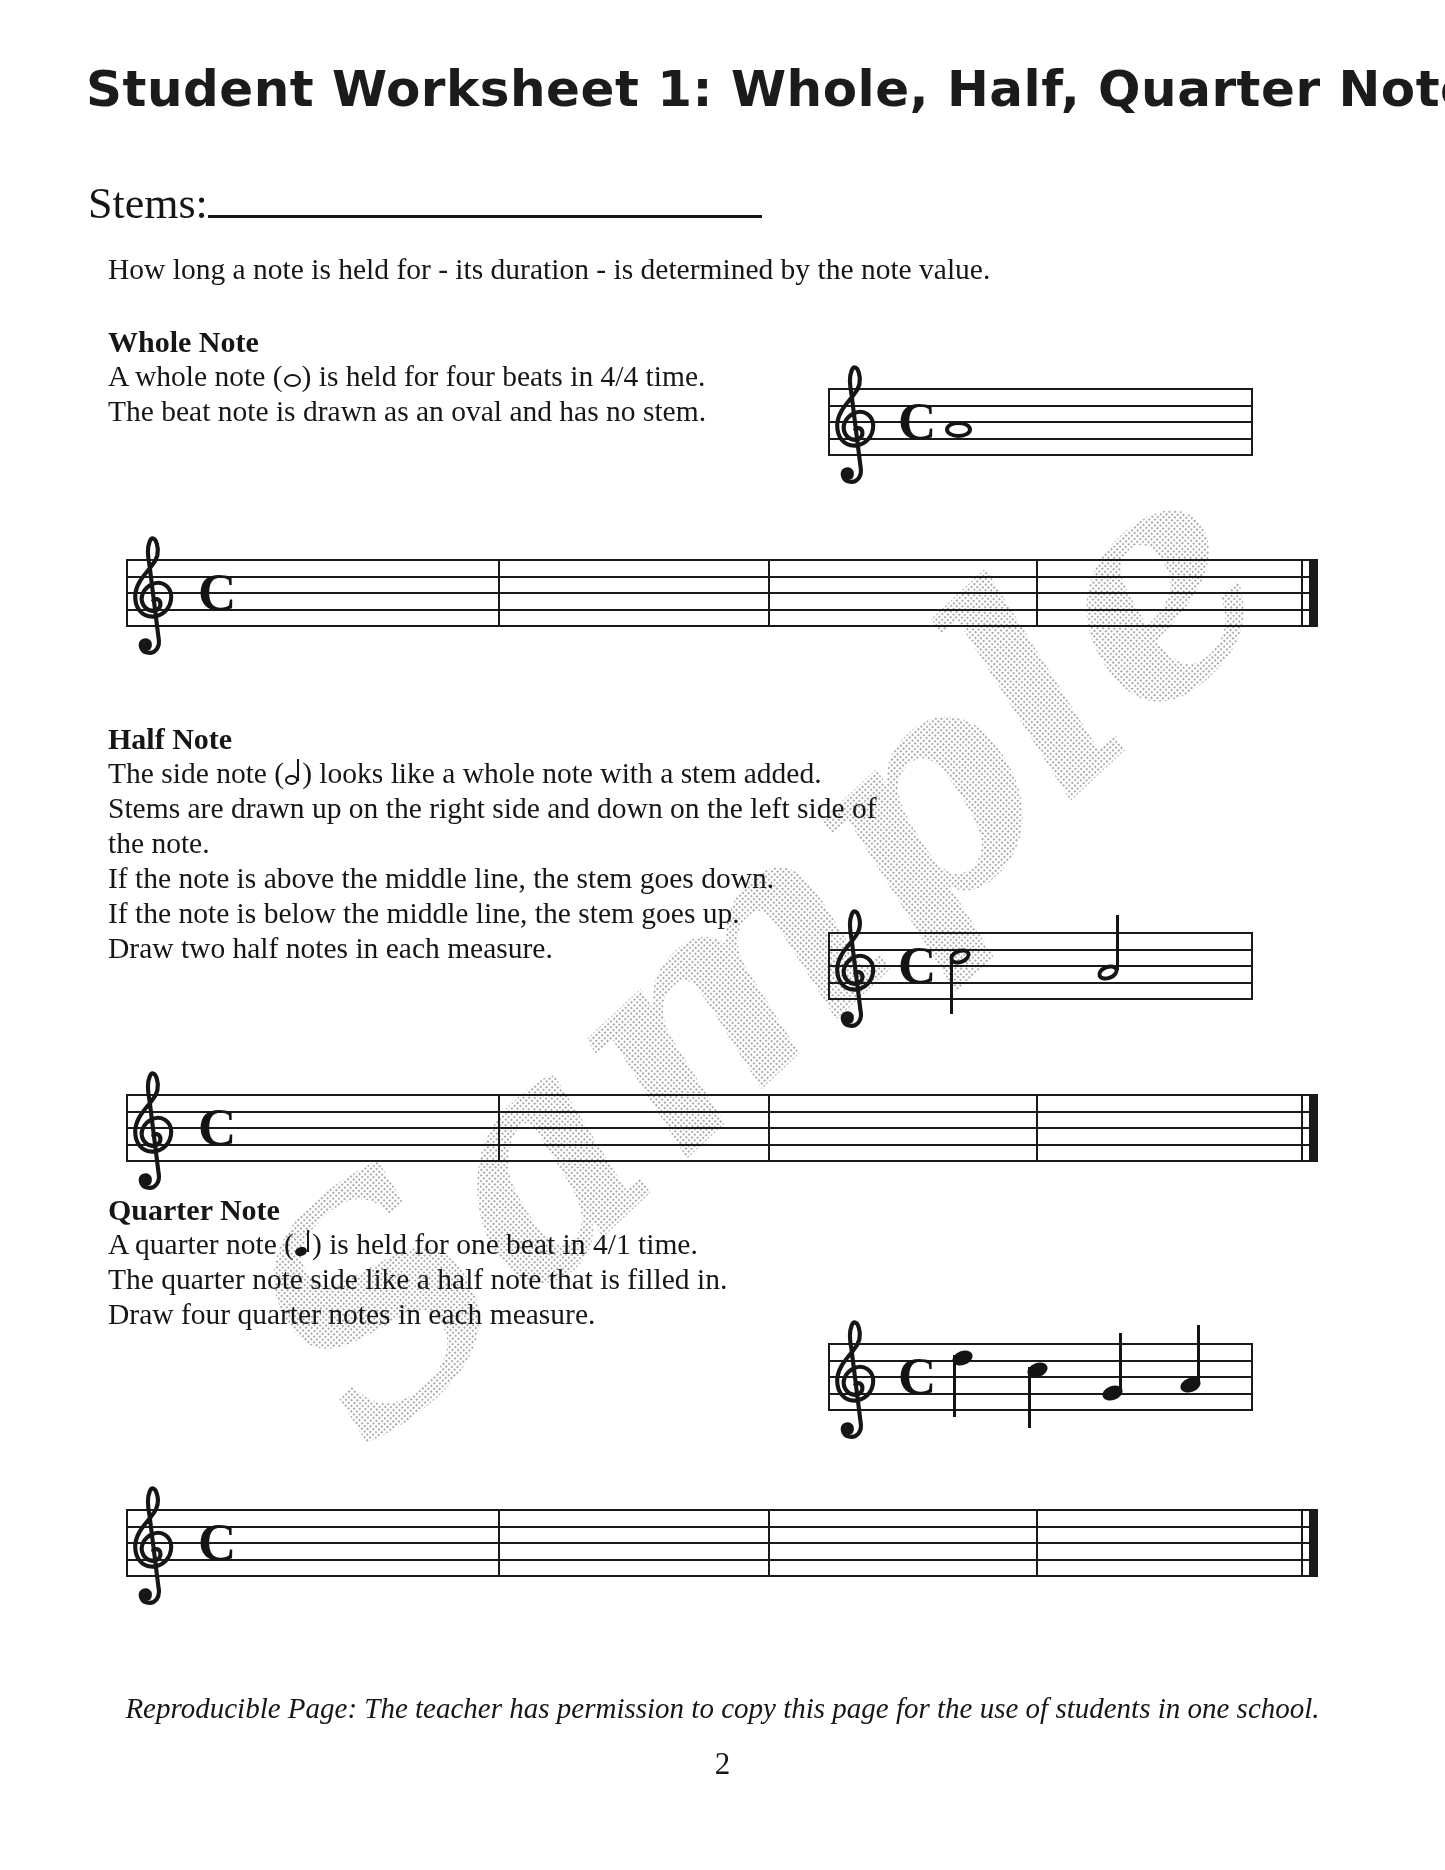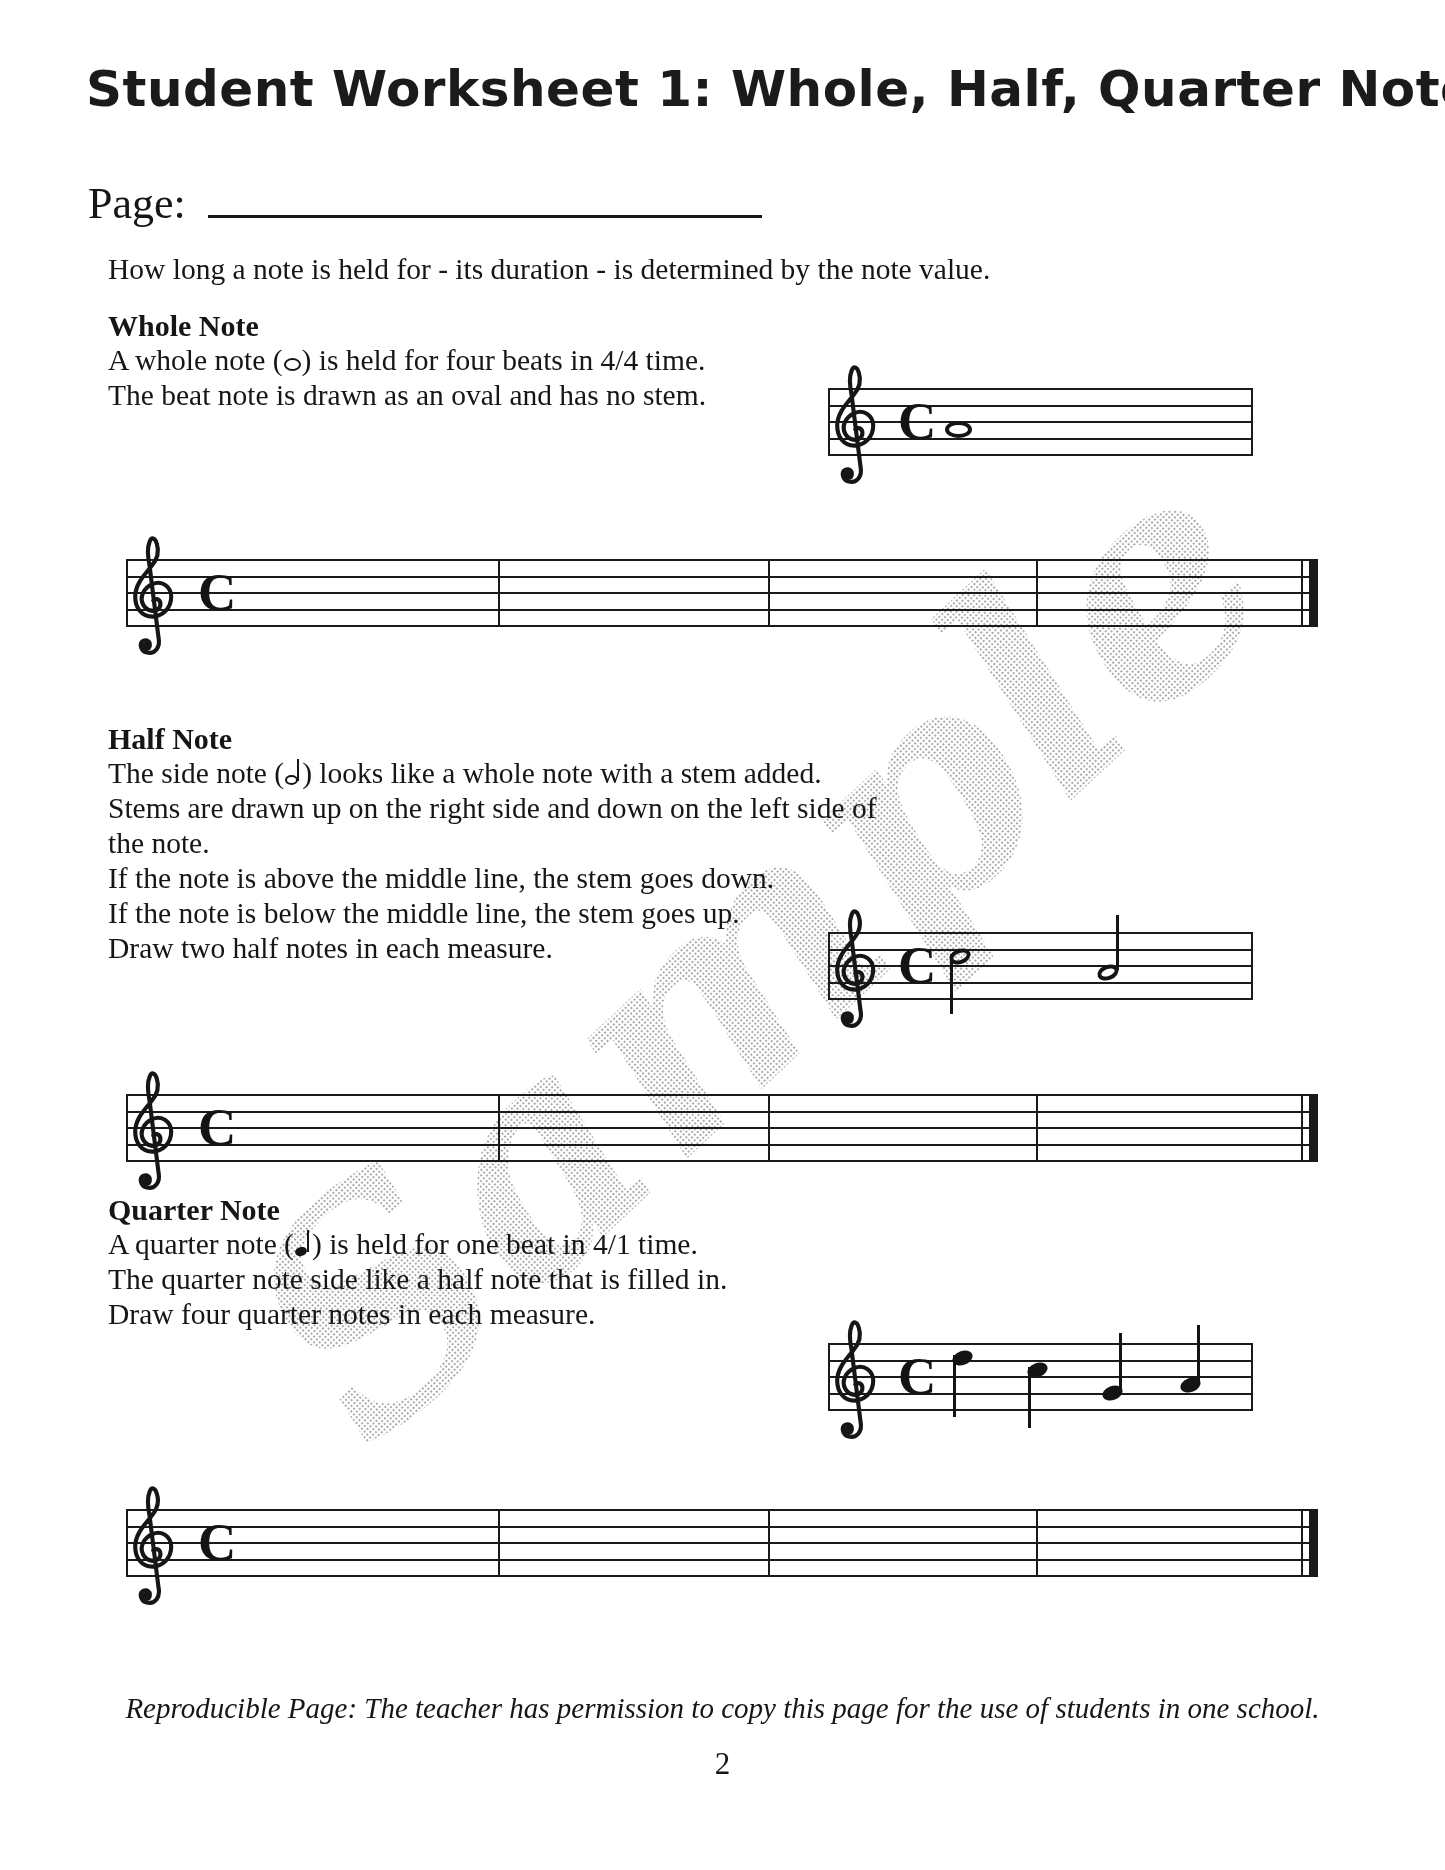--- a/index.html
+++ b/index.html
@@ -76,28 +76,28 @@
 <body>
 
 <div class="page">
 
   <div class="watermark">Sample</div>
 
   <div class="content">
 
     <div class="title">Student Worksheet 1:  Whole, Half, Quarter Note</div>
 
-    <div class="name-row">Page:</div>
+    <div class="name-row">Stems:</div>
     <div class="name-line"></div>
 
     <div class="text-block" style="top:252px;">
       <div class="tl">How long a note is held for - its duration - is determined by the note value.</div>
     </div>
 
-    <div class="text-block" style="top:308px;">
+    <div class="text-block" style="top:324px;">
       <h3>Whole Note</h3>
       <div class="tl"><span>A whole note (</span><span class="ig ig-whole"></span><span>) is held for four beats in 4/4 time.</span></div>
       <div class="tl">The beat note is drawn as an oval and has no stem.</div>
     </div>
 
     <div class="staff" style="left:828px; top:388px; width:425px; height:68px;">
       <div class="staff-line l1"></div>
       <div class="staff-line l2"></div>
       <div class="staff-line l3"></div>
       <div class="staff-line l4"></div>

